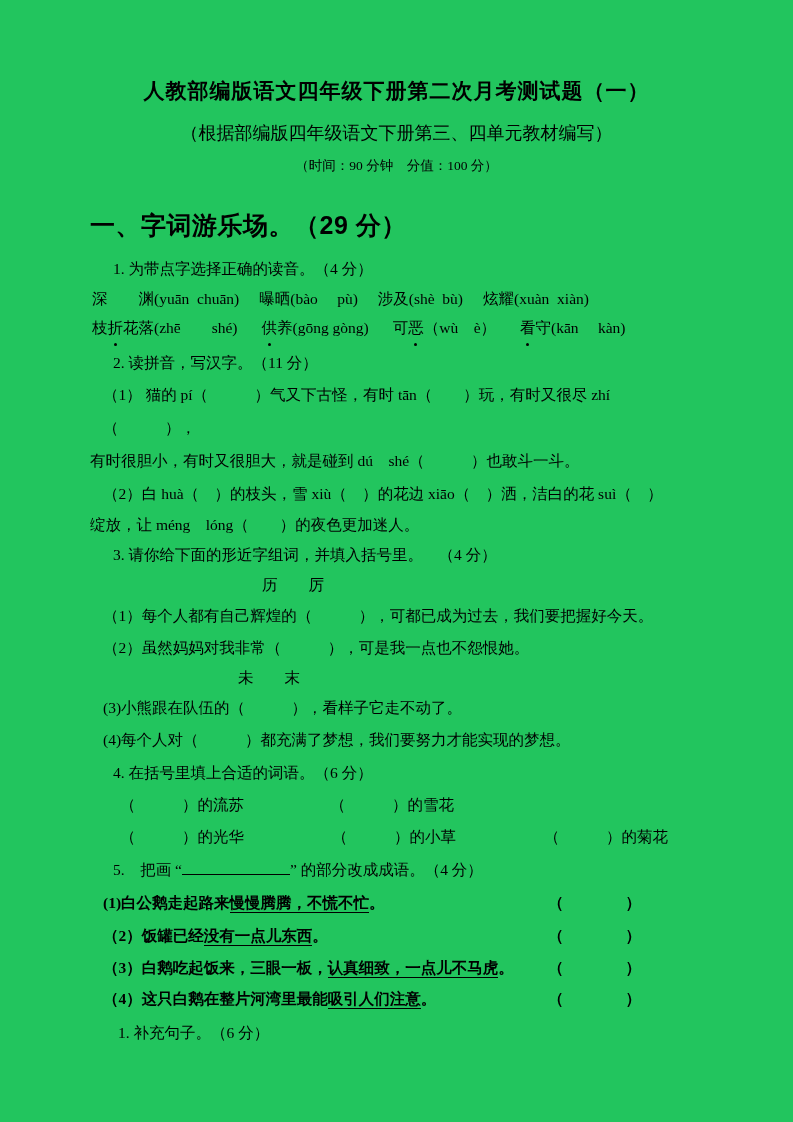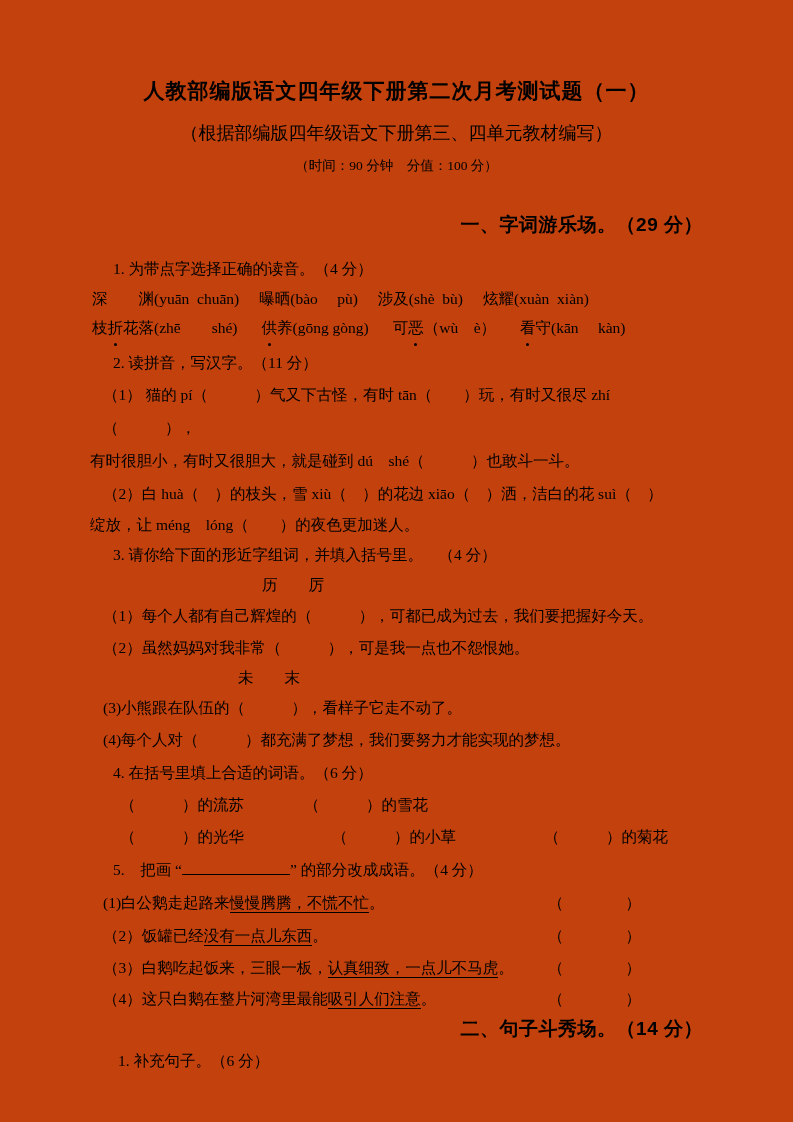--- a/index.html
+++ b/index.html
@@ -1,43 +1,43 @@
 <!DOCTYPE html>
 <html><head>
 <meta charset="utf-8">
 <style>
   html,body{margin:0;padding:0;background:#e8e8e8;}
   .page{
-    width:793px;height:1122px;margin:0 auto;background:#c2410c;color:#000;
+    width:793px;height:1122px;margin:0 auto;background:#22c55e;color:#000;
     font-family:"Liberation Serif","DejaVu Serif",serif;font-size:15.5px;
     box-sizing:border-box;padding:76px 90px 0 90px;overflow:hidden;position:relative;
   }
   .t{white-space:pre-wrap;}
   .doc-title{text-align:center;font-size:21px;font-weight:600;letter-spacing:1px;line-height:30px;}
   .doc-subtitle{text-align:center;font-size:18px;margin-top:17px;line-height:20px;}
   .doc-meta{text-align:center;font-size:13.5px;margin-top:13px;line-height:20px;}
   .sec-heading{font-family:"Liberation Sans","DejaVu Sans",sans-serif;font-weight:700;
-    font-size:19px;line-height:26px;margin-top:36px;letter-spacing:0.5px;text-align:right;}
+    font-size:25px;line-height:26px;margin-top:36px;letter-spacing:0.5px;}
   .sec-heading.two{margin-top:2px;}
   .line{line-height:32px;}
   .lh29{line-height:29px}.lh30{line-height:30px}.lh31{line-height:31px}.lh33{line-height:33px}
   .ind-q{padding-left:23px;}     
   .ind-i{padding-left:13px;}     
   .ind-pair1{padding-left:172px;}
   .ind-pair2{padding-left:148px;}
   .ind-row4{padding-left:30px;}
   .ind-sub2{padding-left:28px;margin-top:4px;}
   .qtitle-mt{margin-top:16px;}
   .q2-mt{margin-top:6px;}
   .pinyin-row{display:flex;gap:20px;padding-left:2px;}
   .pinyin-row.second{gap:24px;text-align:center;}
   .dch{position:relative;display:inline-block;}
   .dch::after{content:"";position:absolute;left:50%;bottom:-4px;width:3px;height:3px;
     margin-left:-1.5px;border-radius:50%;background:#000;}
-  .q5-item{position:relative;}
+  .q5-item{position:relative;font-weight:bold;}
   .ans{position:absolute;left:458px;top:0;}
   .u-part{border-bottom:1.5px solid #000;padding-bottom:1px;}
   .blank-underline{display:inline-block;width:108px;height:14px;
     border-bottom:1.5px solid #000;vertical-align:baseline;}
 </style>
 </head>
 <body>
 
 <div class="page">
 
@@ -71,21 +71,21 @@
 
   <div class="line lh30 ind-q t">3. 请你给下面的形近字组词，并填入括号里。　（4 分）</div>
   <div class="line lh30 ind-pair1 t">历　　厉</div>
   <div class="line ind-i t">（1）每个人都有自己辉煌的（　　　），可都已成为过去，我们要把握好今天。</div>
   <div class="line lh31 ind-i t">（2）虽然妈妈对我非常（　　　），可是我一点也不怨恨她。</div>
   <div class="line lh29 ind-pair2 t">未　　末</div>
   <div class="line ind-i t">(3)小熊跟在队伍的（　　　），看样子它走不动了。</div>
   <div class="line ind-i t">(4)每个人对（　　　）都充满了梦想，我们要努力才能实现的梦想。</div>
 
   <div class="line lh33 ind-q t">4. 在括号里填上合适的词语。（6 分）</div>
-  <div class="line ind-row4" style="display:flex;gap:60px;text-align:center;">
+  <div class="line ind-row4" style="display:flex;gap:86px;text-align:center;">
     <span class="t">（　　　）的流苏</span>
     <span class="t">（　　　）的雪花</span>
   </div>
   <div class="line ind-row4" style="display:flex;gap:88px;">
     <span class="t">（　　　）的光华</span>
     <span class="t">（　　　）的小草</span>
     <span class="t">（　　　）的菊花</span>
   </div>
 
   <div class="line lh33 ind-q">
@@ -102,16 +102,15 @@
   </div>
   <div class="line ind-i q5-item">
     <span class="t">（3）白鹅吃起饭来，三眼一板，</span><span class="u-part t">认真细致，一点儿不马虎</span><span class="t">。</span>
     <span class="ans t">（　　　　）</span>
   </div>
   <div class="line lh30 ind-i q5-item">
     <span class="t">（4）这只白鹅在整片河湾里最能</span><span class="u-part t">吸引人们注意</span><span class="t">。</span>
     <span class="ans t">（　　　　）</span>
   </div>
 
-  <div class="sec-heading two t">二、句子斗秀场。（14 分）</div>
   <div class="line lh30 ind-sub2 t">1. 补充句子。（6 分）</div>
 
 </div>
 
 </body></html>

